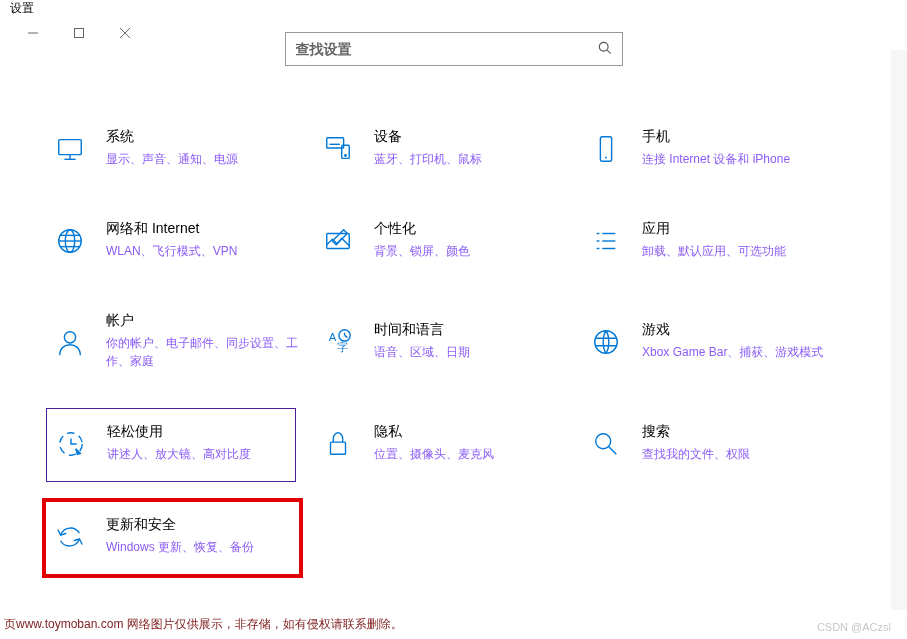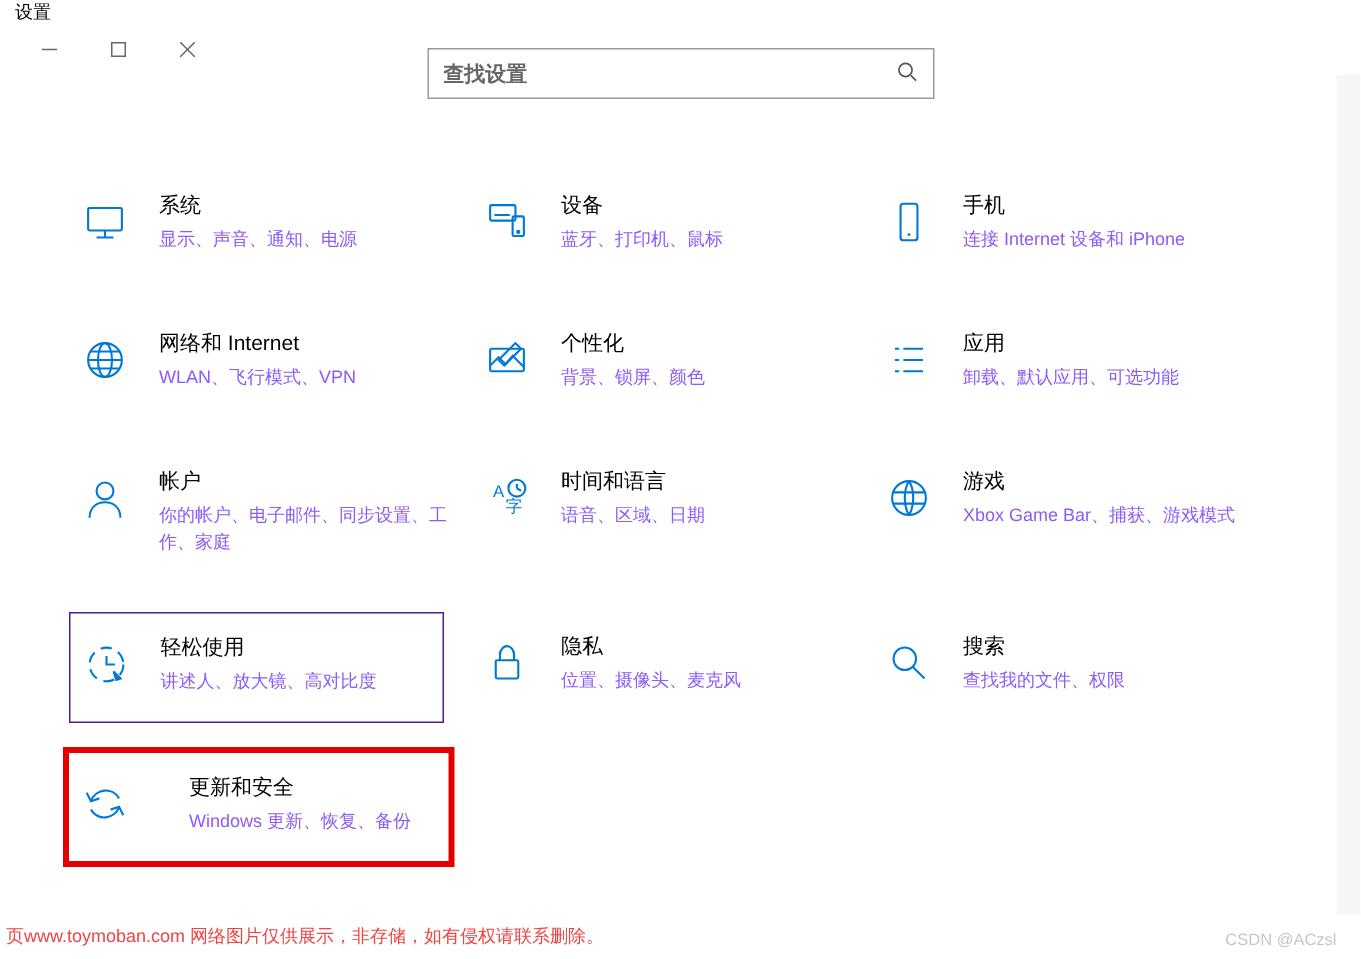--- a/index.html
+++ b/index.html
@@ -9,30 +9,30 @@
     .window-controls { display: flex; }
     .win-btn { width: 46px; height: 32px; display: flex; align-items: center; justify-content: center; color: #666; }
     .win-btn svg { width: 10px; height: 10px; }
     .search-row { display: flex; justify-content: center; padding: 0 0 12px 0; }
     .search-box { width: 338px; height: 34px; border: 1px solid #999; display: flex; align-items: center; padding: 0 10px; }
     .search-input { flex: 1; border: none; outline: none; font-size: 14px; color: #666; background: transparent; font-weight: bold; }
     .search-input::placeholder { color: #666; }
     .search-icon { color: #555; }
     .content { padding: 50px 20px 20px 52px; position: relative; }
     .grid { display: grid; grid-template-columns: repeat(3, 268px); column-gap: 0; row-gap: 52px; }
-    .tile { display: flex; align-items: flex-start; padding: 0; width: 250px; position: relative; }
+    .tile { display: flex; align-items: center; padding: 0; width: 250px; position: relative; }
     .tile-icon { width: 36px; height: 36px; margin-right: 18px; margin-top: 2px; display: flex; align-items: center; justify-content: center; color: #0078d7; flex-shrink: 0; }
     .tile-icon svg { width: 30px; height: 30px; stroke: #0078d7; fill: none; stroke-width: 1.5; }
     .tile-text { display: flex; flex-direction: column; }
     .tile-title { font-size: 14px; color: #000; margin-bottom: 4px; }
     .tile-sub { font-size: 12px; color: #8b5cf6; line-height: 1.5; }
     .hover-box { border: 1px solid #4c1d95; padding: 14px 6px 18px 6px; margin: -14px -6px -18px -6px; width: 250px; }
-    .hl { border: 4px solid #e20000; padding: 14px 6px 18px 6px; margin: -18px -10px -22px -10px; width: 261px; gap: 20px; }
+    .hl { border: 4px solid #e20000; padding: 14px 6px 18px 6px; margin: -18px -10px -22px -10px; width: 261px; }
     .watermark { position: absolute; bottom: 6px; right: 16px; font-size: 11px; color: #c7c7c7; }
-    .footer-note { position: absolute; bottom: 6px; left: 4px; font-size: 12px; color: #ef4444; }
+    .footer-note { position: absolute; bottom: 6px; left: 4px; font-size: 12px; color: #7f1d1d; }
     .scroll-thumb { position: absolute; right: 0; top: 50px; width: 16px; height: 560px; background: #f6f6f6;}
   </style>
 </head>
 <body>
 
 <div class="titlebar">
   <span class="titlebar-title">设置</span>
   <div class="window-controls">
     <div class="win-btn">
         <svg viewBox="0 0 10 10">

